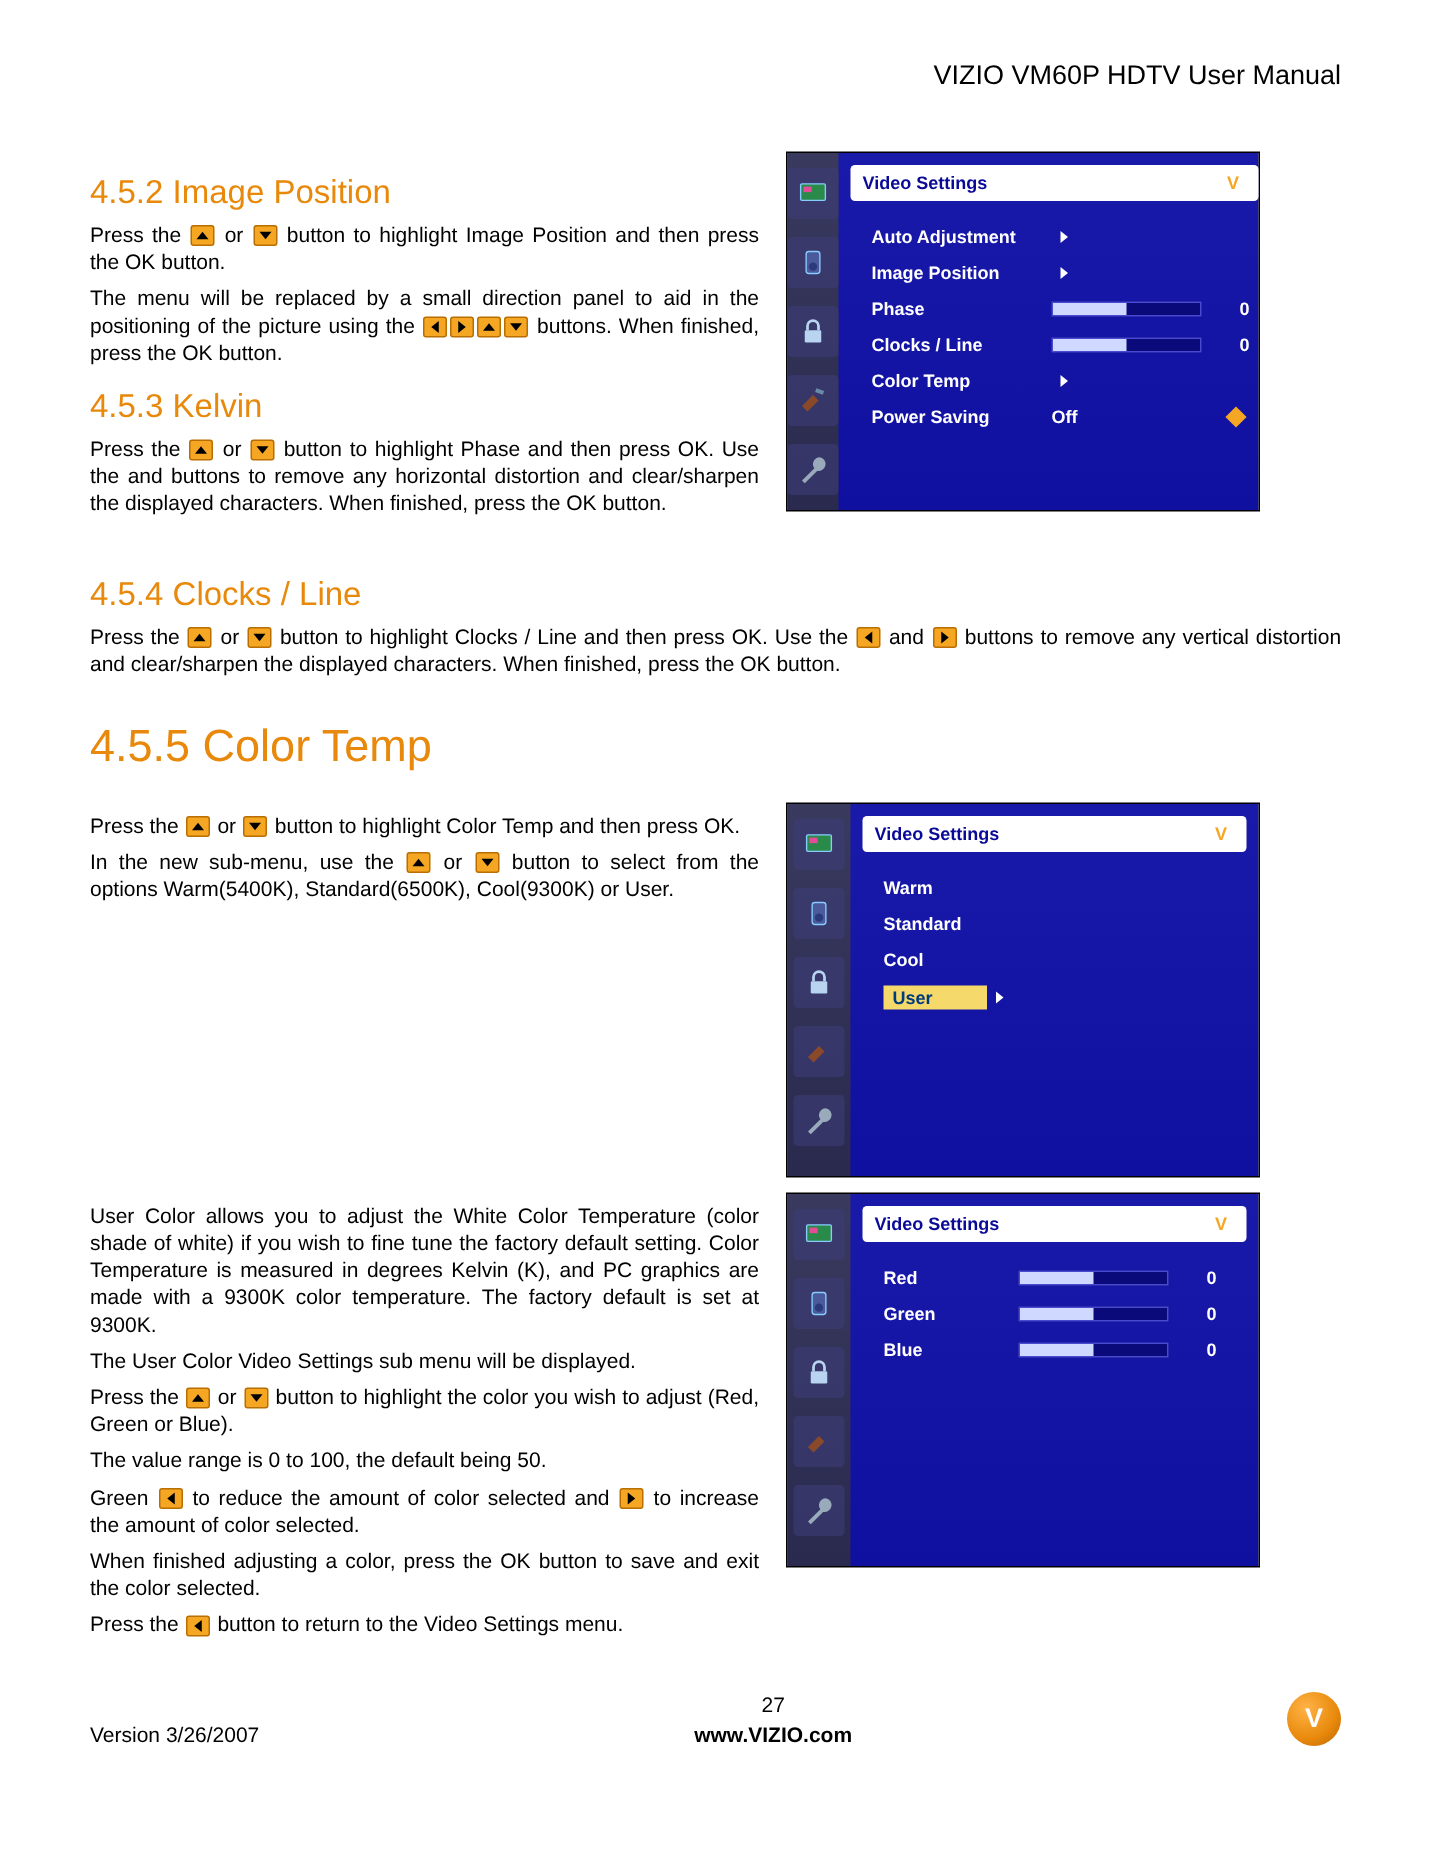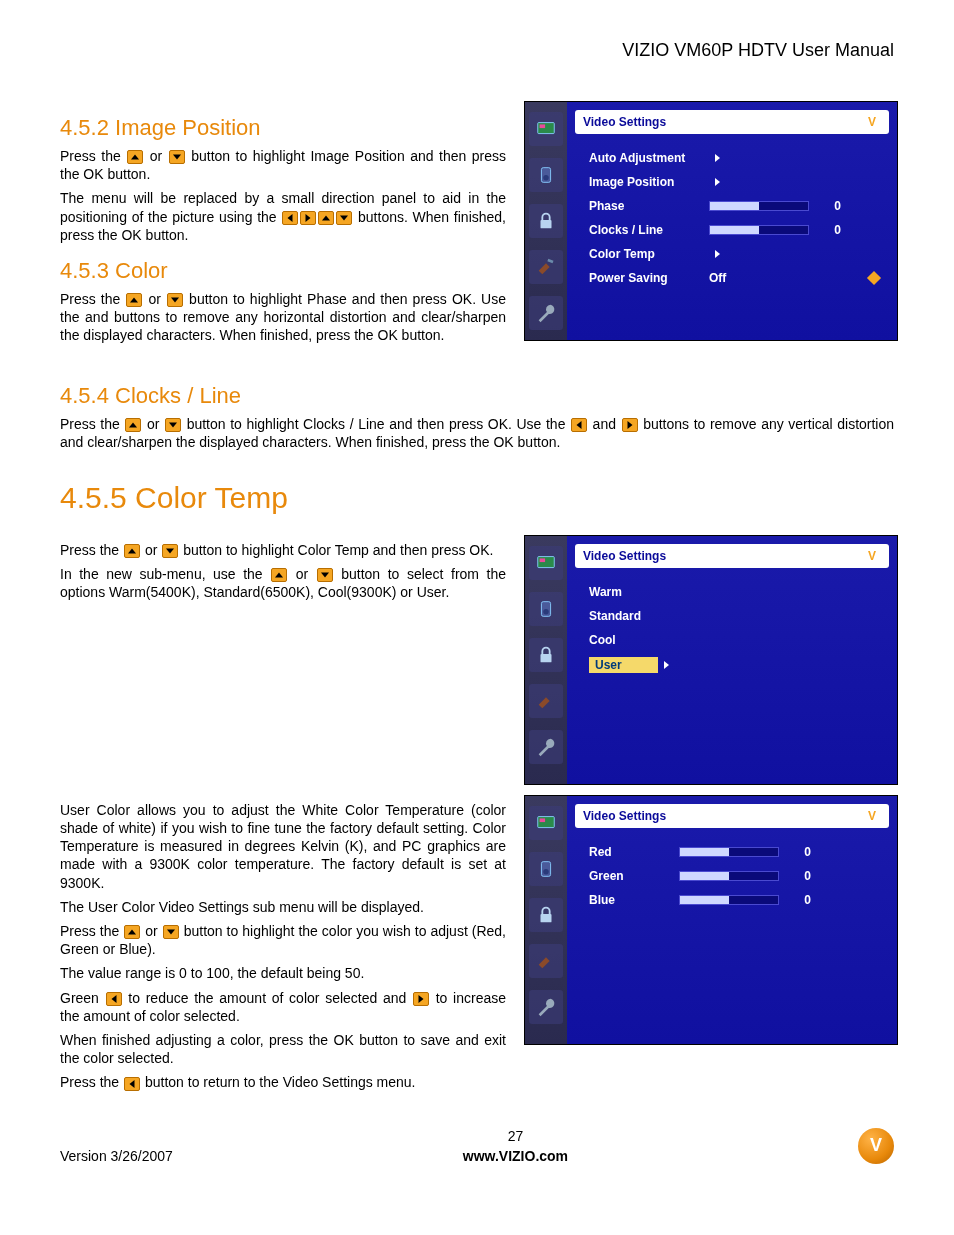--- a/index.html
+++ b/index.html
@@ -42,21 +42,21 @@
     transform: translate(-50%, -50%);
     width: 0; height: 0;
   }
   .arrow-btn.up::after { border-left: 4px solid transparent; border-right: 4px solid transparent; border-bottom: 5px solid #000; }
   .arrow-btn.down::after { border-left: 4px solid transparent; border-right: 4px solid transparent; border-top: 5px solid #000; }
   .arrow-btn.left::after { border-top: 4px solid transparent; border-bottom: 4px solid transparent; border-right: 5px solid #000; }
   .arrow-btn.right::after { border-top: 4px solid transparent; border-bottom: 4px solid transparent; border-left: 5px solid #000; }
 
   
   .osd {
-    width: 374px;
+    width: 316px;
     background: linear-gradient(#1a1aaa, #1010a0);
     border: 1px solid #000;
     color: #fff;
     font-family: Arial, sans-serif;
     font-size: 12px;
     display: flex;
     position: relative;
   }
   .osd-sidebar {
     width: 42px;
@@ -170,21 +170,21 @@
       <span> or </span>
       <span class="arrow-btn down"></span>
       <span> button to highlight Image Position and then press the OK button.</span>
     </p>
     <p>
       <span>The menu will be replaced by a small direction panel to aid in the positioning of the picture using the </span>
       <span class="arrow-btn left"></span><span class="arrow-btn right"></span><span class="arrow-btn up"></span><span class="arrow-btn down"></span>
       <span> buttons.  When finished, press the OK button.</span>
     </p>
 
-    <h2 class="section-heading">4.5.3 Color</h2>
+    <h2 class="section-heading">4.5.3 Kelvin</h2>
     <p>
       <span>Press the </span>
       <span class="arrow-btn up"></span>
       <span> or </span>
       <span class="arrow-btn down"></span>
       <span> button to highlight Phase and then press OK.  Use the        and        buttons to remove any horizontal distortion and clear/sharpen the displayed characters.  When finished, press the OK button.</span>
     </p>
   </div>
 
   <div class="col-img">

